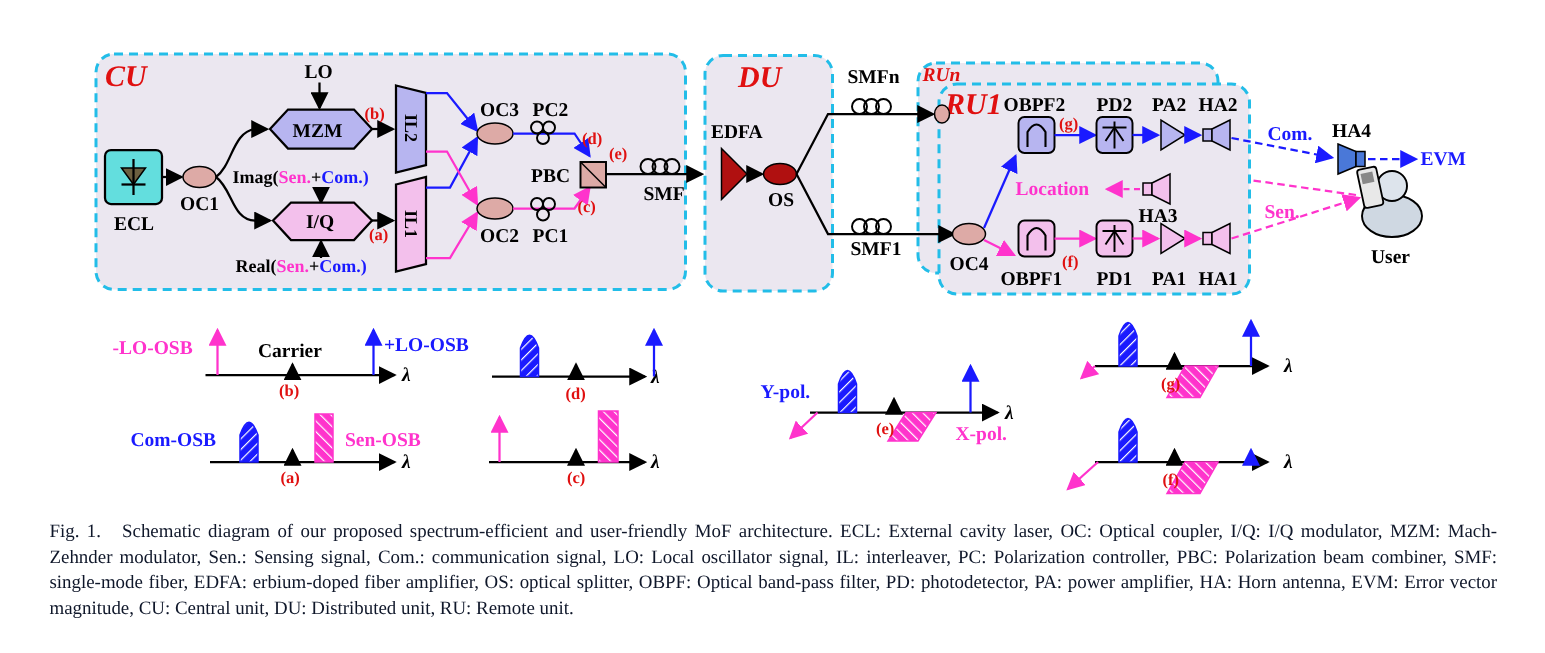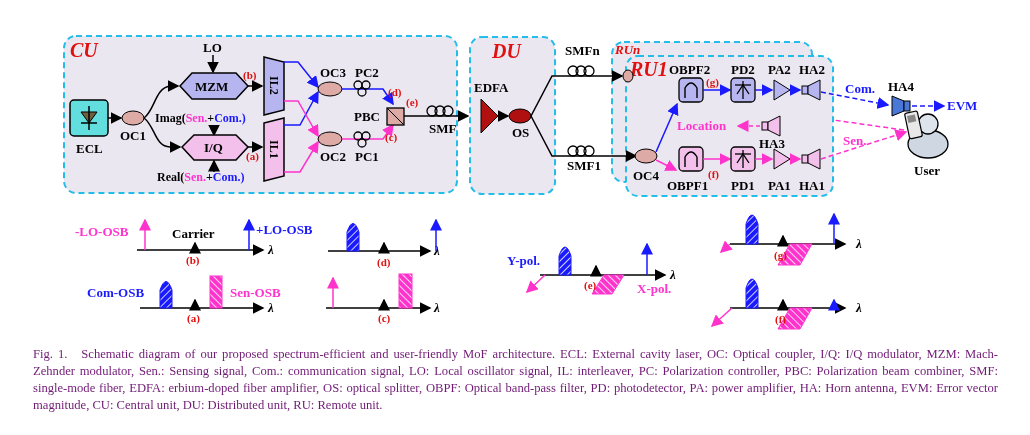--- a/index.html
+++ b/index.html
@@ -1,19 +1,19 @@
 <!DOCTYPE html>
 <html><head>
 <meta charset="utf-8">
 <style>
   html,body{margin:0;padding:0;background:#ffffff;}
   body{width:1030px;height:435px;position:relative;overflow:hidden;}
   svg#fig{position:absolute;left:0;top:0;}
   .lbl{font-family:"Liberation Serif",serif;font-weight:bold;}
-  .caption{position:absolute;left:33px;top:346px;width:965px;font-family:"Liberation Serif",serif;font-size:12.6px;line-height:17px;color:#701a75;text-align:justify;}
+  .caption{position:absolute;left:33px;top:346px;width:965px;font-family:"Liberation Serif",serif;font-size:12.6px;line-height:17px;color:#0f172a;text-align:justify;}
   .caption .fig{margin-right:14px;}
 </style>
 </head>
 <body>
 
 <svg id="fig" width="1030" height="345" viewBox="0 0 1030 345" xmlns="http://www.w3.org/2000/svg">
   <defs>
     <marker id="ak" markerWidth="8" markerHeight="8" refX="7" refY="4" orient="auto">
         <path d="M0,0 L8,4 L0,8 z" fill="#000"></path>
       </marker>

